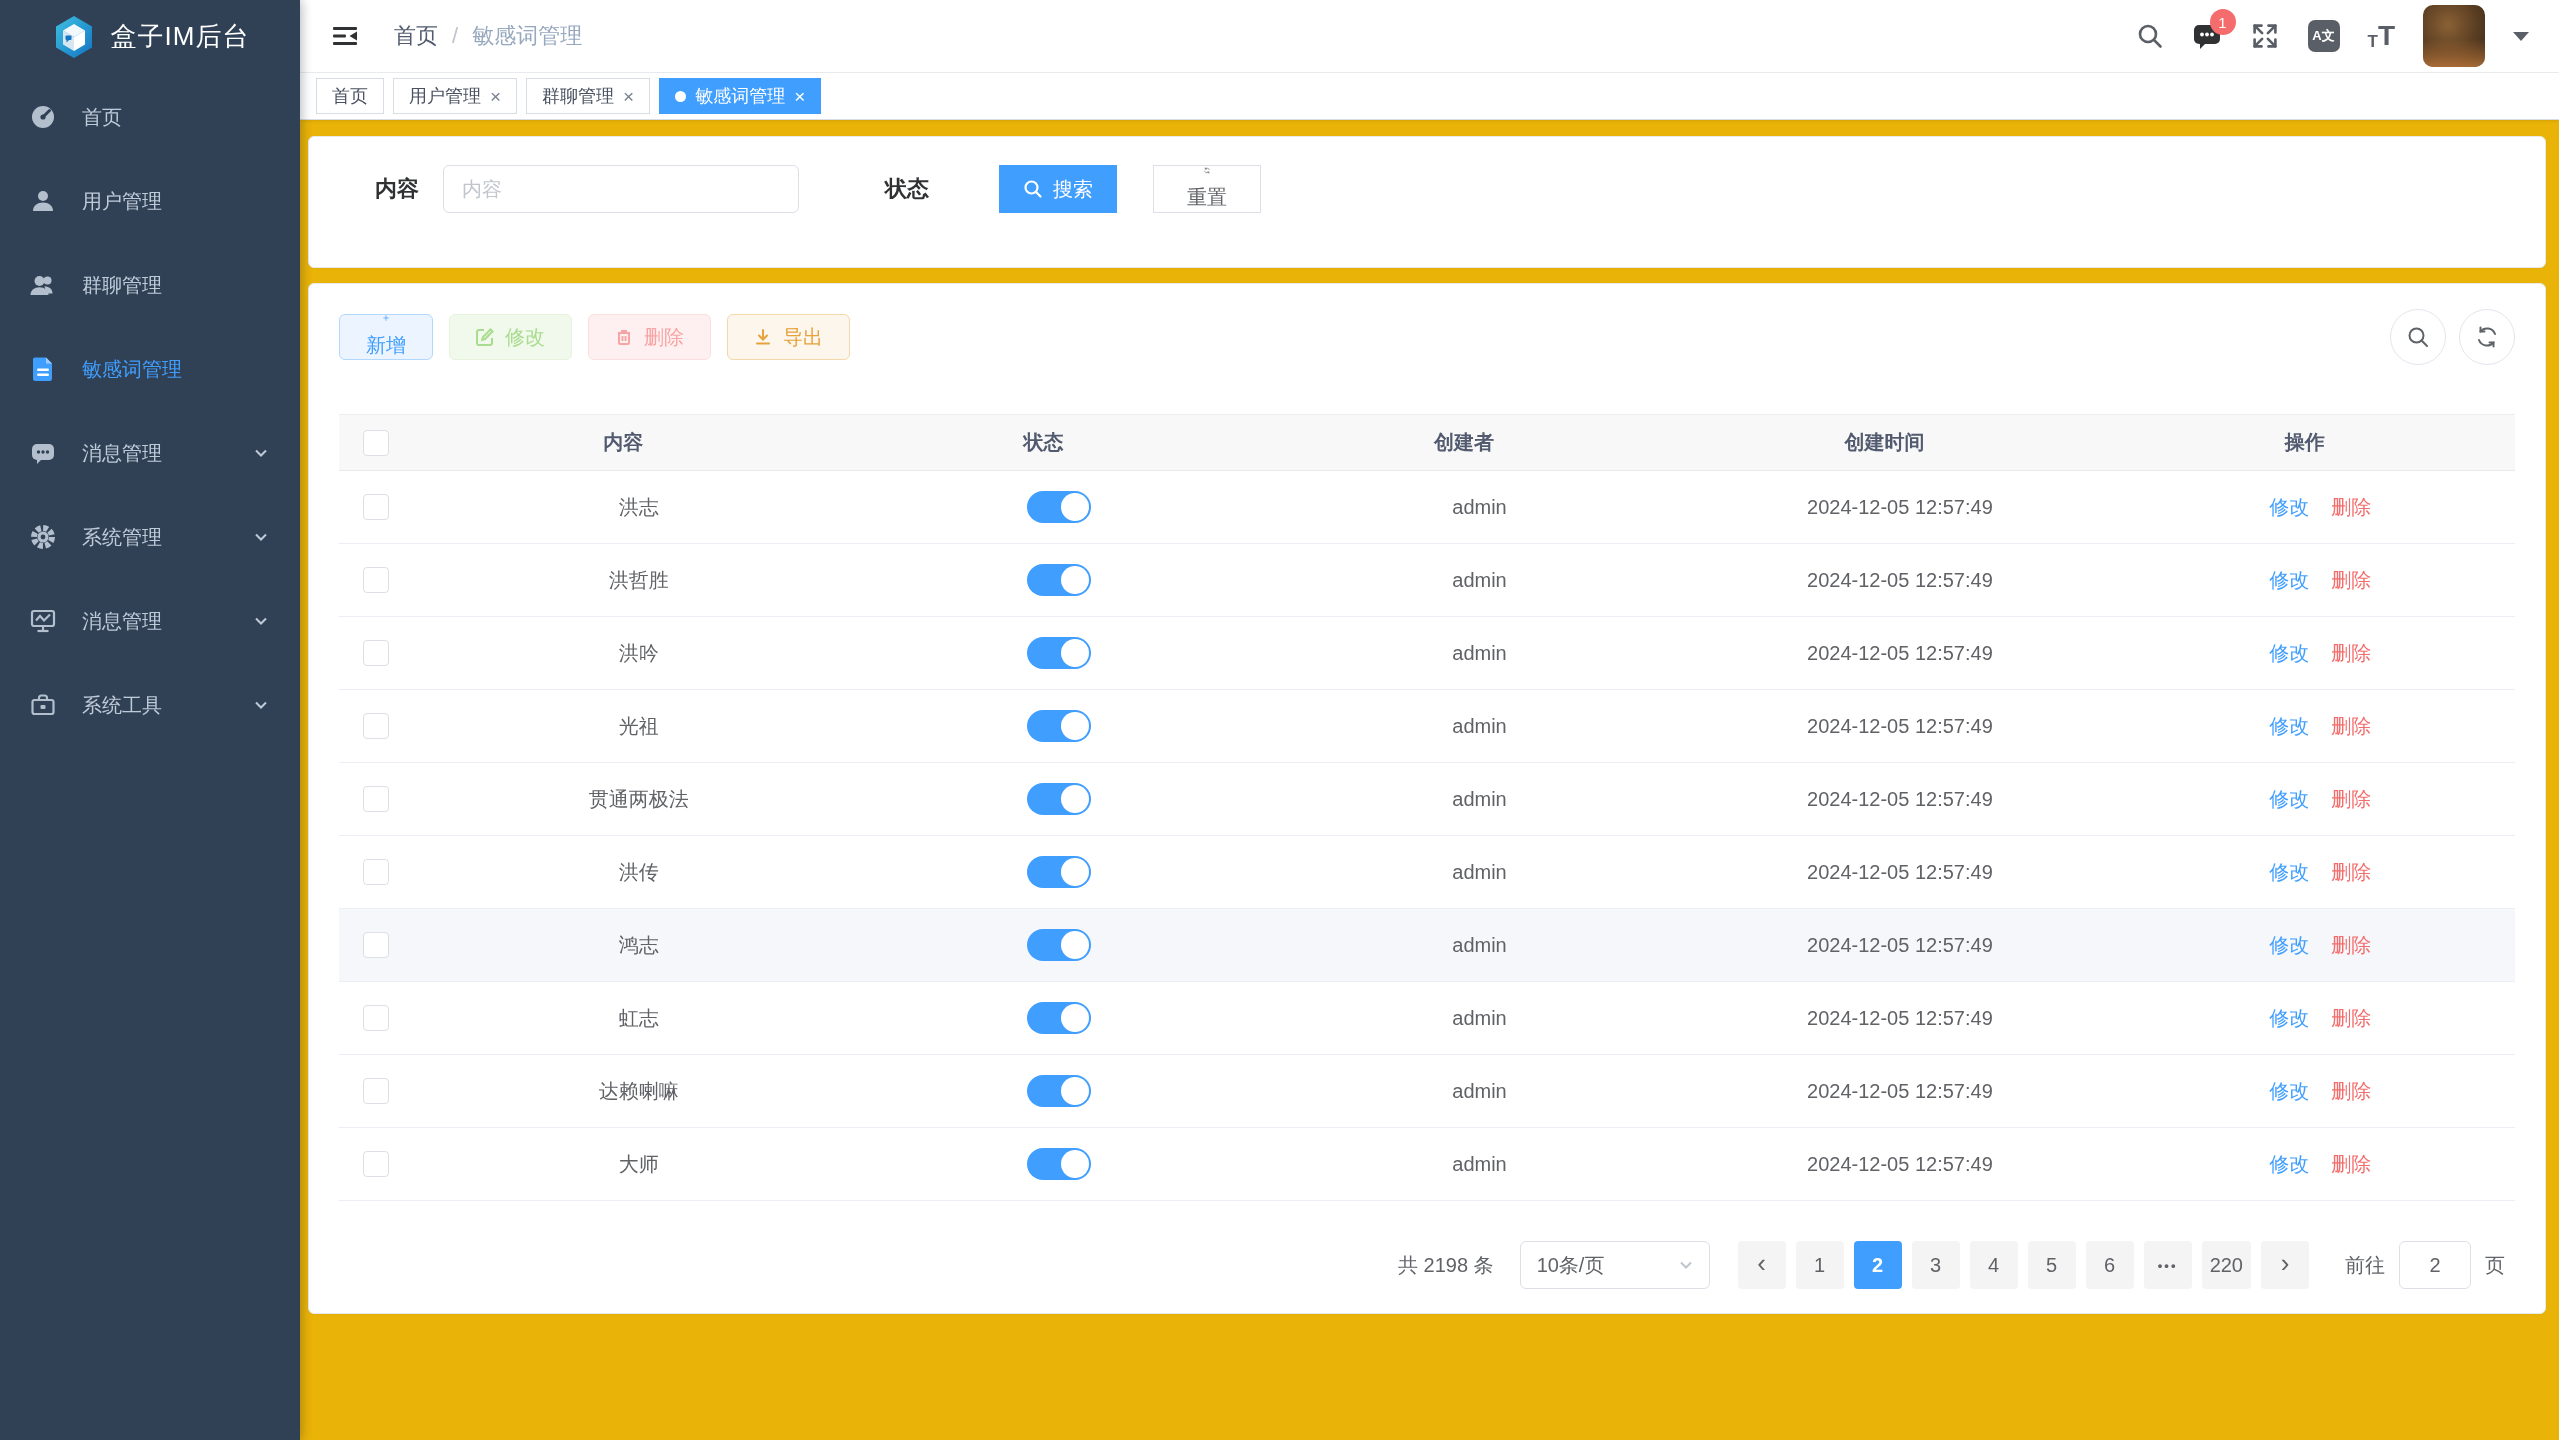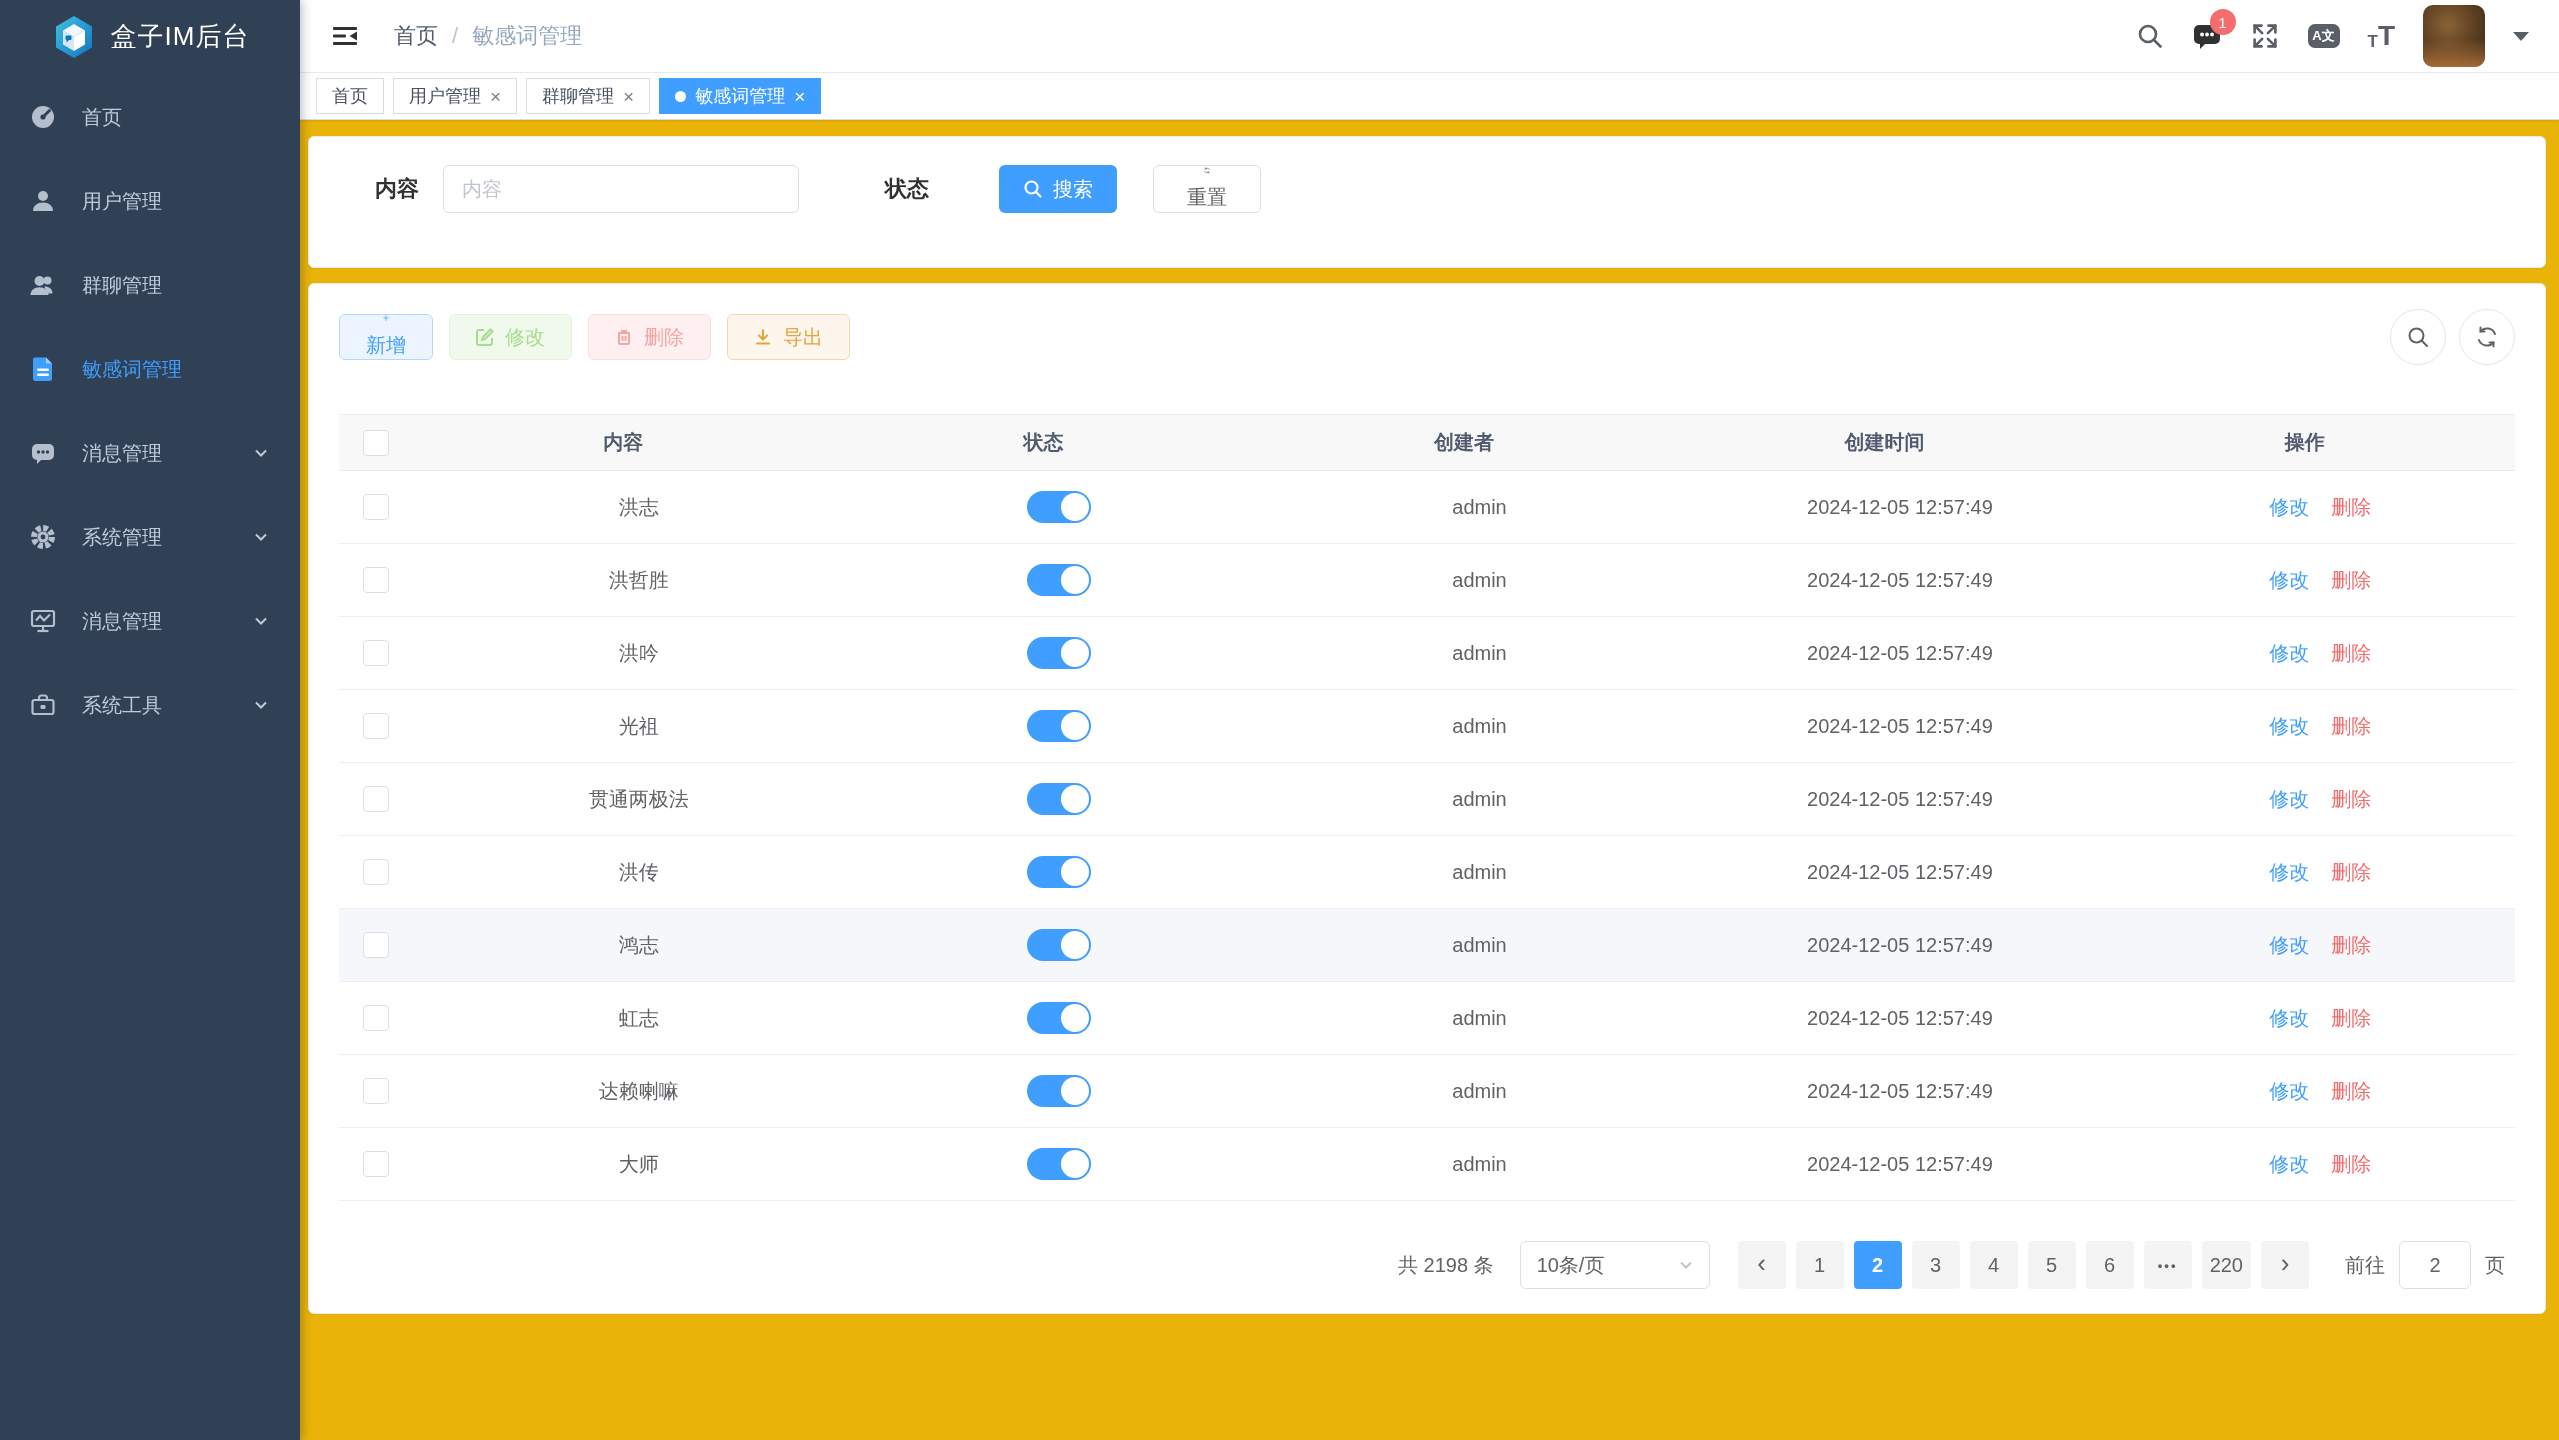--- a/index.html
+++ b/index.html
@@ -22,21 +22,21 @@
   .main { flex:1; display:flex; flex-direction:column; min-width:0; }
   .topbar { height:73px; background:#fff; border-bottom:1px solid #eceef2; display:flex; align-items:center; padding:0 30px; }
   .fold-btn { display:flex; cursor:pointer; }
   .breadcrumb { margin-left:34px; font-size:22px; display:flex; align-items:center; gap:14px; }
   .bc-root { color:#515a6e; cursor:pointer; }
   .bc-sep { color:#c0c4cc; }
   .bc-current { color:#97a8be; }
   .hicons { margin-left:auto; display:flex; align-items:center; gap:28px; }
   .hicon { display:flex; align-items:center; cursor:pointer; position:relative; }
   .badge { position:absolute; top:-12px; right:-14px; min-width:26px; height:26px; border-radius:13px; background:#f56c6c; color:#fff; font-size:15px; display:flex; align-items:center; justify-content:center; padding:0 6px; }
-  .lang-box { width:32px; height:24px; border-radius:7px; background:#5a5e66; color:#fff; font-size:13px; font-weight:bold; display:flex; align-items:center; justify-content:center; }
+  .lang-box { width:32px; height:32px; border-radius:7px; background:#5a5e66; color:#fff; font-size:13px; font-weight:bold; display:flex; align-items:center; justify-content:center; }
   .font-ico { color:#5a5e66; font-weight:bold; display:flex; align-items:flex-end; line-height:1; }
   .font-ico .small { font-size:17px; }
   .font-ico .big { font-size:28px; }
   .avatar { width:62px; height:62px; border-radius:10px; cursor:pointer;
     background:radial-gradient(circle at 38% 30%, #7d5a33 0%, #4a3category 0%, #4a331d 45%, #2b2014 100%);
     background:radial-gradient(circle at 40% 32%, #8a6136 0%, #5c3f22 50%, #2e2315 100%);
     position:relative; overflow:hidden; }
   .avatar::after { content:""; position:absolute; left:0; bottom:0; width:100%; height:45%;
     background:linear-gradient(180deg, rgba(201,127,63,0) 0%, rgba(201,127,63,.75) 100%); }
   .caret-down { width:0; height:0; border-left:8px solid transparent; border-right:8px solid transparent; border-top:9px solid #5a5e66; cursor:pointer; }
@@ -51,21 +51,21 @@
   .content { flex:1; padding:16px 13px 0 8px; background:#eab308; }
   .card { background:#fff; border:1px solid #e8eaec; border-radius:6px; box-shadow:0 1px 2px rgba(0,0,0,.03); }
   .filter-card { height:132px; padding:28px 30px 0 66px; margin-bottom:15px; }
   .filter-row { display:flex; align-items:center; }
   .flabel { font-size:22px; font-weight:bold; color:#303133; margin-right:24px; }
   .finput { width:356px; height:48px; border:1px solid #dcdfe6; border-radius:6px; padding:0 18px; font-size:20px; color:#606266; outline:none; font-family:inherit; }
   .finput::placeholder { color:#c0c4cc; }
   .fsel { width:356px; height:48px; border:1px solid #dcdfe6; border-radius:6px; padding:0 16px 0 18px; font-size:20px; display:flex; align-items:center; justify-content:space-between; cursor:pointer; }
   .fsel .ph { color:#c0c4cc; }
   .ml-status { margin-left:86px; }
-  .btn { height:48px; border-radius:6px; font-size:20px; display:flex; align-items:center; justify-content:center; gap:10px; cursor:pointer; border:1px solid transparent; font-family:inherit; }
+  .btn { height:48px; border-radius:0; font-size:20px; display:flex; align-items:center; justify-content:center; gap:10px; cursor:pointer; border:1px solid transparent; font-family:inherit; }
   .btn-search { width:118px; background:#409eff; color:#fff; margin-left:46px; }
   .btn-reset { width:108px; background:#fff; color:#606266; border-color:#dcdfe6; margin-left:36px;flex-direction:column; }
   
   .table-card { padding:25px 30px 24px; }
   .toolbar { display:flex; align-items:center; gap:16px; }
   .tbtn { height:46px; padding:0 26px; border-radius:6px; font-size:20px; display:flex; align-items:center; gap:11px; cursor:pointer; border:1px solid transparent; }
   .btn-add { background:#ecf5ff; border-color:#b3d8ff; color:#409eff;flex-direction:column; }
   .btn-edit { background:#f0f9eb; border-color:#e6f3dc; color:#a9dc8f; cursor:not-allowed; }
   .btn-del { background:#fef0f0; border-color:#fbdfdf; color:#f8a4a4; cursor:not-allowed; }
   .btn-export { background:#fdf6ec; border-color:#f2d8ab; color:#e6a23c; }

